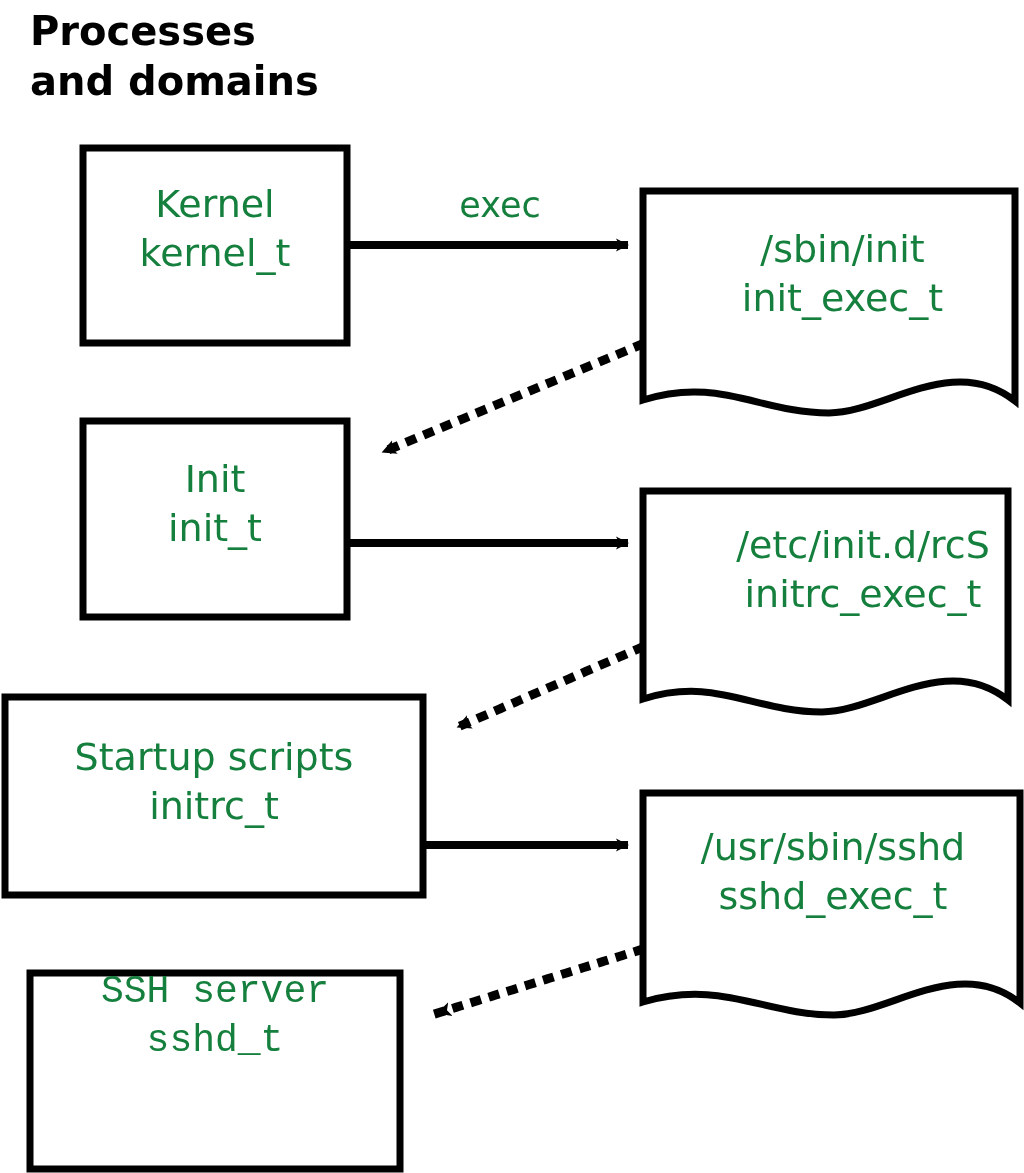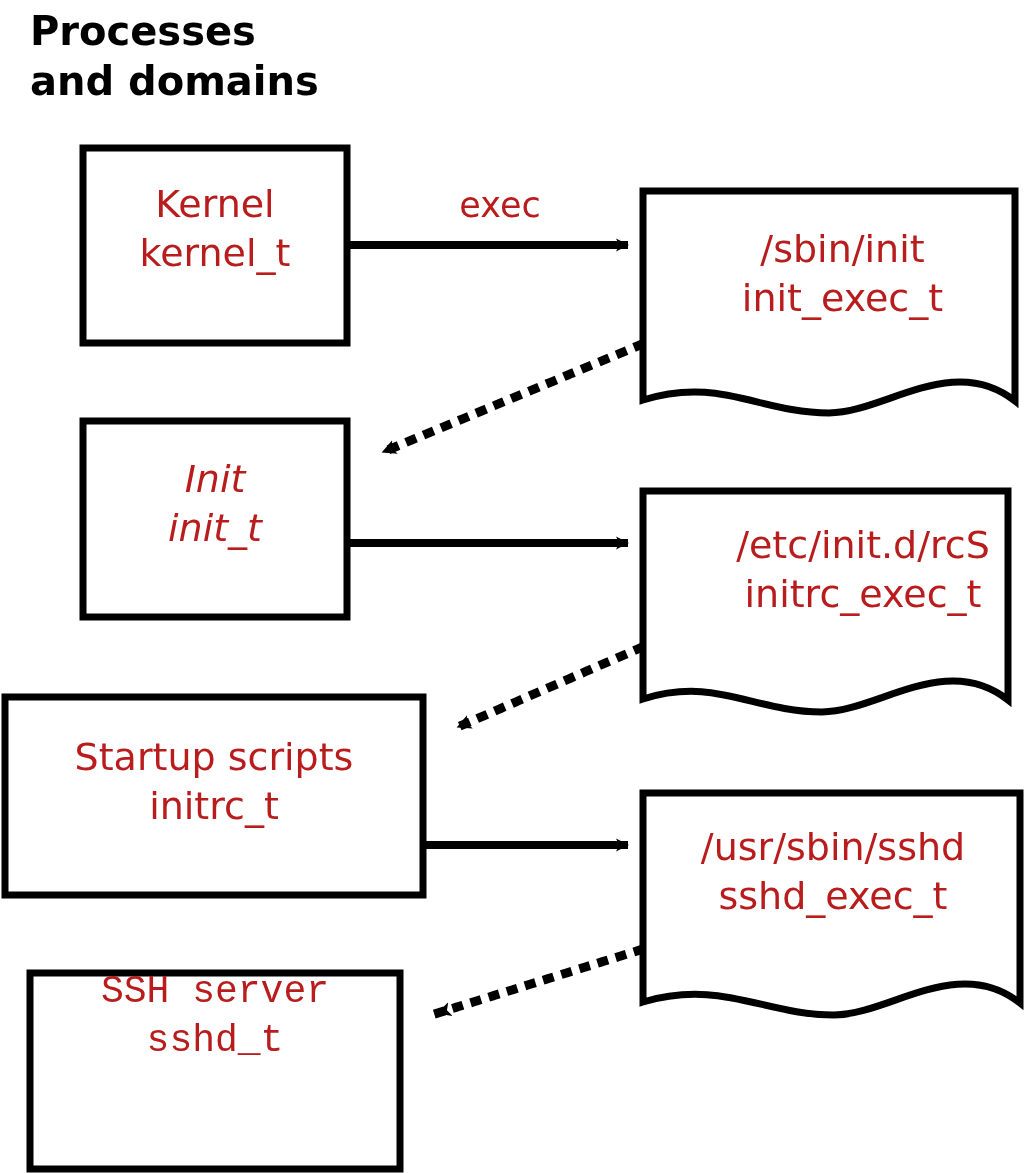--- a/index.html
+++ b/index.html
@@ -33,21 +33,21 @@
   }
   #header-left  { left: 30px;  top: 6px;  width: 370px; }
   #header-right { left: 640px; top: 6px;  width: 380px; }
 
   .node-label {
     position: absolute;
     text-align: center;
     font-family: "DejaVu Sans", sans-serif;
     font-size: 38px;
     line-height: 49px;
-    color: #b91c1c;
+    color: #15803d;
     white-space: pre-line;
     pointer-events: none;
   }
   svg.layer {
     position: absolute;
     left: 0; top: 0;
     width: 1024px;
     height: 1173px;
   }
   .shape-fill { fill: #ffffff; }
@@ -123,21 +123,21 @@
      /usr/sbin/sshd --&gt;
     <line x1="423" y1="845" x2="628" y2="845" stroke="#000000" stroke-width="8" marker-end="url(#arrow-solid)"></line>
 
     
     <line x1="640" y1="950" x2="438" y2="1013" stroke="#000000" stroke-width="9" stroke-dasharray="2 17" stroke-linecap="square" marker-end="url(#arrow-dotted)"></line>
   </svg>
 
   <div class="node-label" style="left:83px; top:180px; width:264px;">Kernel
 kernel_t</div>
 
-  <div class="node-label" style="left:83px; top:455px; width:264px;font-style:italic;">Init
+  <div class="node-label" style="left:83px; top:455px; width:264px;">Init
 init_t</div>
 
   <div class="node-label" style="left:5px; top:733px; width:418px;">Startup scripts
 initrc_t</div>
 
   <div class="node-label" style="left:30px; top:967px; width:370px;font-family:Liberation Mono, monospace;">SSH server
 sshd_t</div>
 
   <div class="node-label" style="left:648px; top:225px; width:365px;padding-left:12px;">/sbin/init
 init_exec_t</div>

